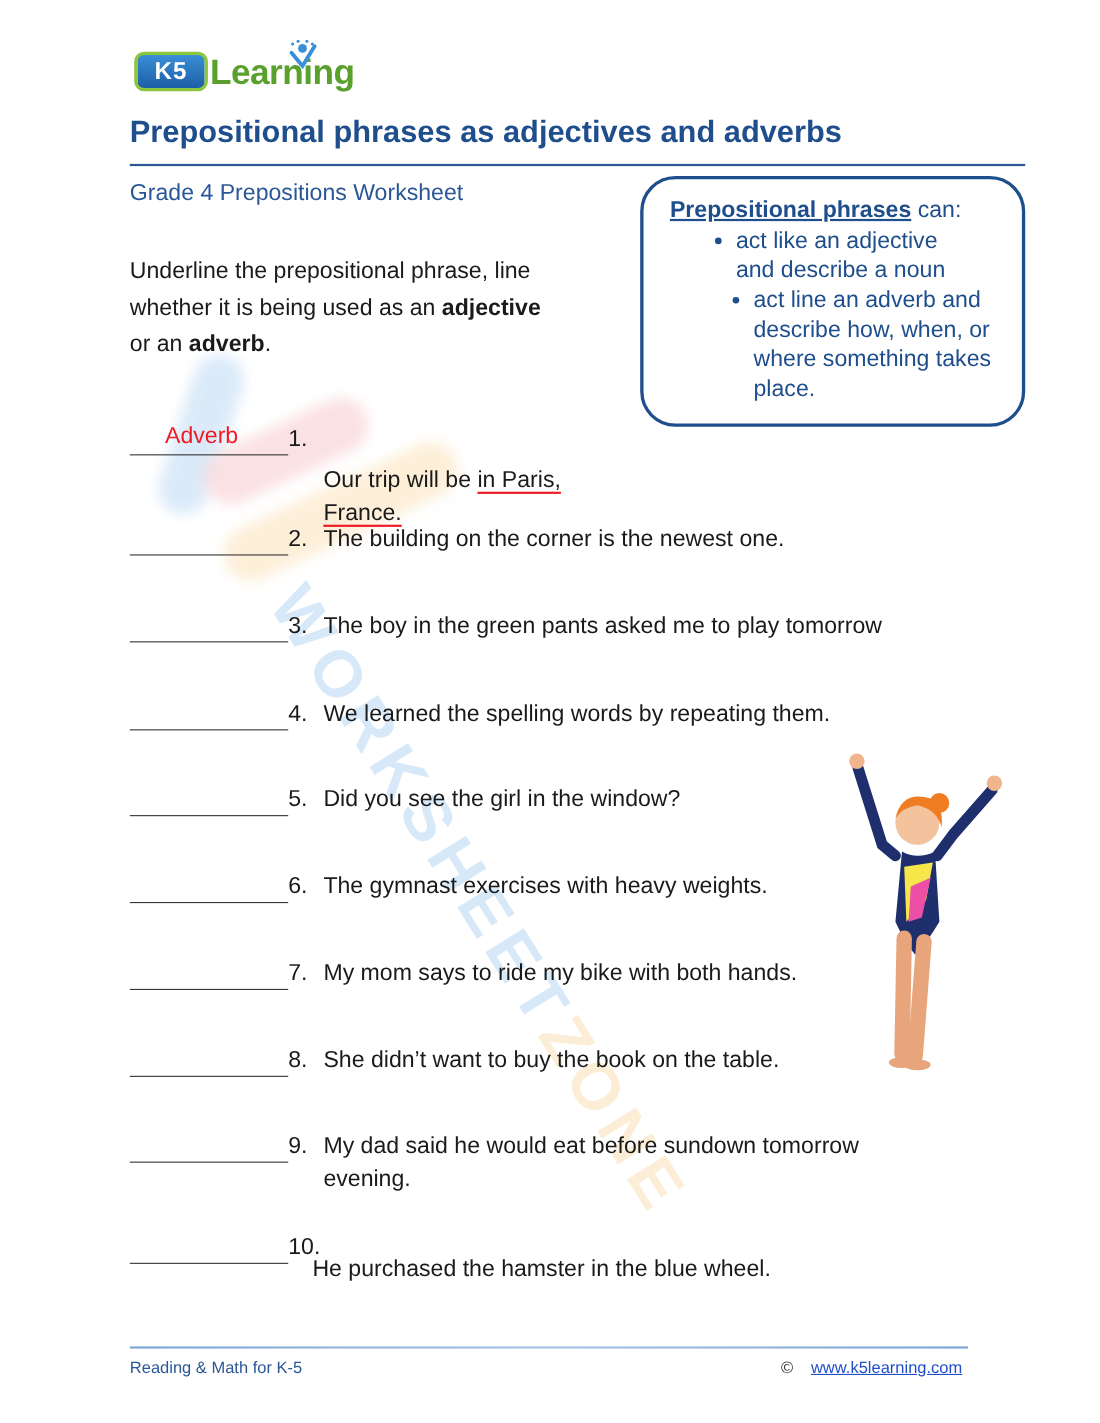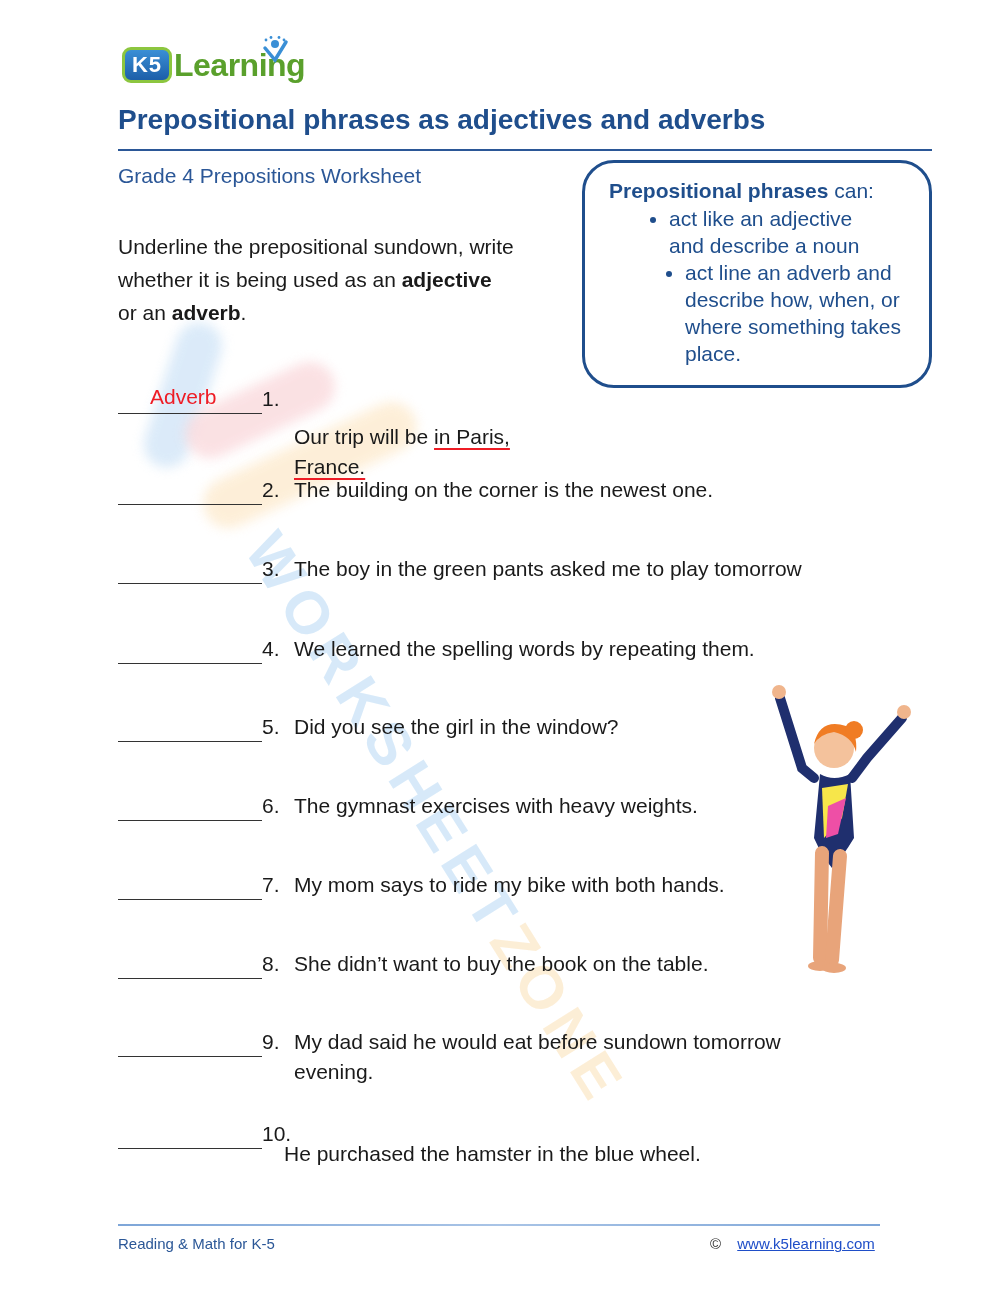--- a/index.html
+++ b/index.html
@@ -13,34 +13,34 @@
     .wm-blue { left: 160px; top: 320px; width: 46px; height: 150px; background: #cfe4f7; transform: rotate(18deg); opacity: .75; }
     .wm-red { left: 180px; top: 385px; width: 160px; height: 50px; background: #fadadd; transform: rotate(-25deg); opacity: .8; }
     .wm-orange { left: 195px; top: 440px; width: 230px; height: 50px; background: #fdebcf; transform: rotate(-25deg); opacity: .8; }
     .wm-text { position: absolute; left: 290px; top: 520px; transform-origin: 0 0; transform: rotate(58deg);
                font-family: "Liberation Sans", sans-serif; font-weight: bold; font-size: 60px; letter-spacing: 8px; white-space: nowrap; opacity: .35; }
     .wm-text .w1 { color: #8fc3ee; }
     .wm-text .w2 { color: #f8cf8c; }
 
     
     .logo { position: absolute; left: 122px; top: 40px; height: 50px; display: flex; align-items: center; }
-    .logo-badge { width: 50px; height: 36px; border-radius: 9px; background: linear-gradient(#3a8fd6, #1c5ea8);
+    .logo-badge { width: 67px; height: 36px; border-radius: 9px; background: linear-gradient(#3a8fd6, #1c5ea8);
                   border: 3px solid #8cc63f; box-sizing: border-box; color: #fff; font-weight: bold; font-size: 22px;
                   display: flex; align-items: center; justify-content: center; letter-spacing: 1px; }
     .logo-word { font-size: 32px; font-weight: bold; color: #5aa02c; margin-left: 2px; letter-spacing: -0.5px; }
     .logo-figure { position: absolute; left: 138px; top: -4px; width: 30px; height: 30px; }
 
     .title { position: absolute; left: 118px; top: 104px; font-size: 28px; font-weight: bold; color: #1f4e8c; white-space: nowrap; }
     .rule-top { position: absolute; left: 118px; top: 149px; width: 814px; height: 2px; background: #2b5797; }
     .subtitle { position: absolute; left: 118px; top: 164px; font-size: 21px; color: #2b5797; }
 
     .info-box { position: absolute; left: 582px; top: 160px; width: 350px; height: 228px; box-sizing: border-box;
                 border: 3px solid #1f4e8c; border-radius: 32px; color: #1f4e8c; padding: 16px 0 0 24px; }
     .info-head { font-size: 21px; white-space: nowrap; }
-    .info-head b { font-weight: bold; }
+    .info-head b { font-weight: bold; text-decoration: underline; }
     .info-list { margin: 2px 0 0 0; padding: 0 0 0 60px; font-size: 21px; line-height: 27px; }
     .info-list li { padding-left: 0; }
 
     .instructions { position: absolute; left: 118px; top: 230px; width: 440px; font-size: 21px; line-height: 33px; color: #1a1a1a; }
     .instructions b { font-weight: bold; }
 
     .q { position: absolute; left: 118px; width: 740px; font-size: 21px; line-height: 30px; }
     .q-blank { position: absolute; left: 0; top: 0; width: 144px; height: 29px; border-bottom: 1.5px solid #333; }
     .q-answer { position: absolute; left: 32px; top: -2px; color: #ee1c25; font-size: 21px; }
     .q-num { position: absolute; left: 144px; top: 0; width: 32px; }
@@ -85,21 +85,21 @@
   <div class="subtitle">Grade 4 Prepositions Worksheet</div>
 
   <div class="info-box">
     <div class="info-head"><b>Prepositional phrases</b><span> can:</span></div>
     <ul class="info-list">
       <li style="width:200px;">act like an adjective and describe a noun</li>
       <li style="width:240px;margin-left:16px;">act line an adverb and describe how, when, or where something takes place.</li>
     </ul>
   </div>
 
-  <div class="instructions"><span>Underline the prepositional sundown, write whether it is being used as an </span><b>adjective</b><br>or an <b>adverb</b><span>.</span></div>
+  <div class="instructions"><span>Underline the prepositional phrase, line whether it is being used as an </span><b>adjective</b><br>or an <b>adverb</b><span>.</span></div>
 
   <div class="q" style="top:384px;">
     <div class="q-blank">
         <span class="q-answer">Adverb</span>
       </div>
     <div class="q-num">1.</div>
     <div class="q-text" style="width:250px;margin-top:38px;"><span>Our trip will be </span><span class="ul-red">in Paris, France.</span></div>
   </div>
 
   <div class="q" style="top:475px;">

